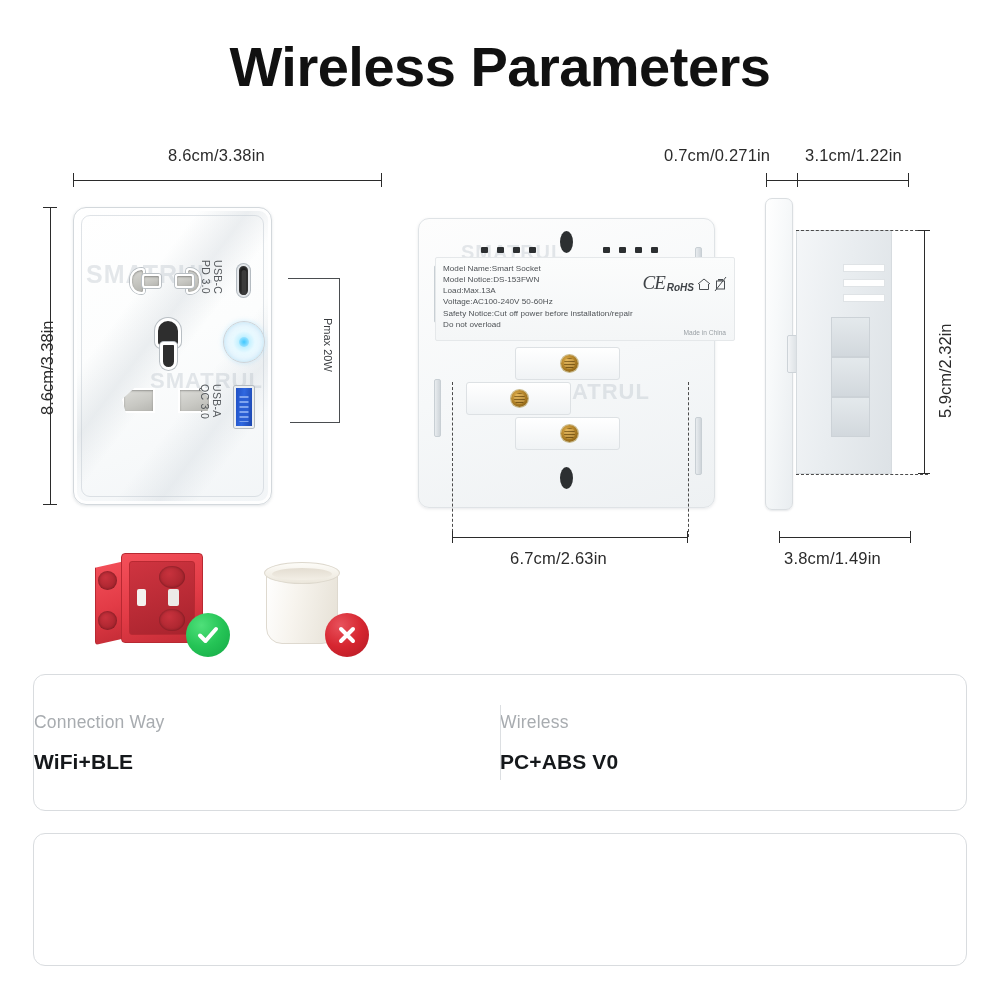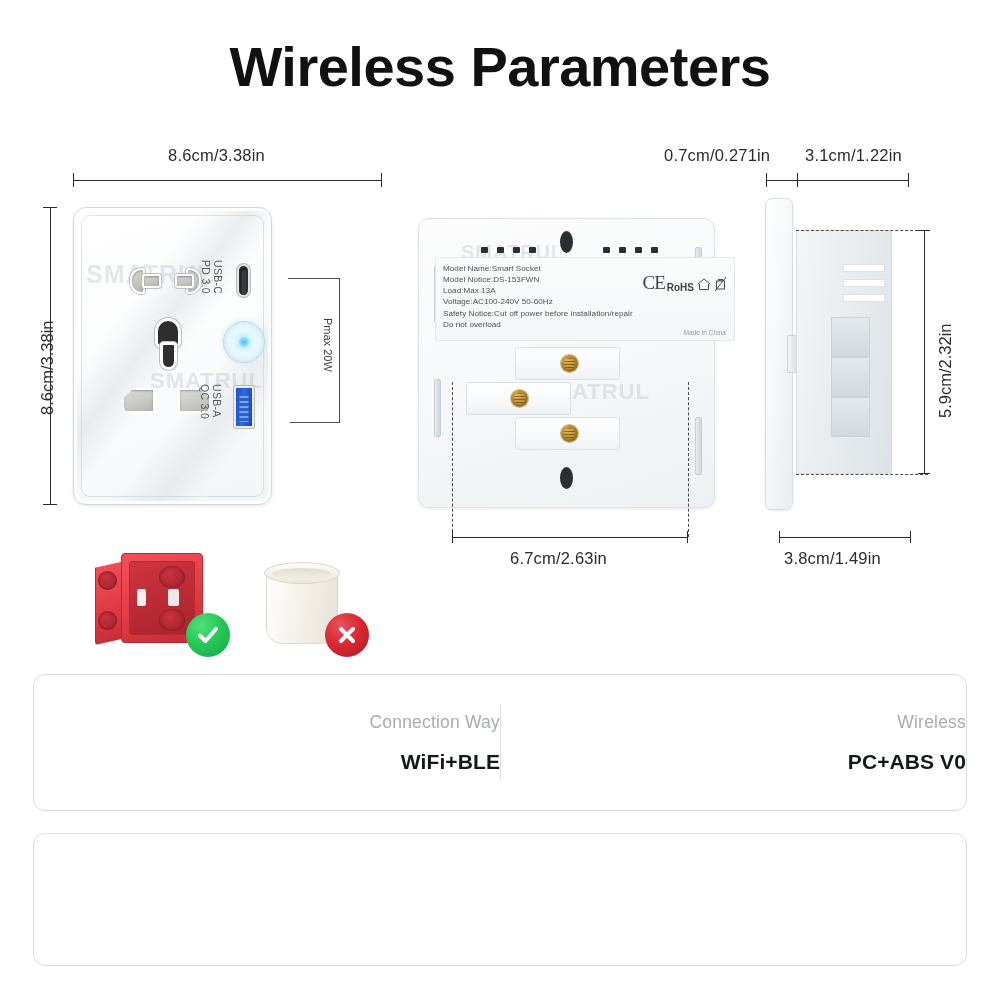--- a/index.html
+++ b/index.html
@@ -144,21 +144,21 @@
     border: 1px solid #e5e8ea;
     border-radius: 2px;
     padding: 5px 7px;
   }
   .back-label-line {
     font-size: 8.1px; color: #4d5155; line-height: 1.38;
     white-space: nowrap; letter-spacing: 0.05px;
   }
   #cert-block {
     position: absolute; right: 7px; top: 14px;
-    display: flex; align-items: flex-end; gap: 2px;
+    display: flex; align-items: flex-end; gap: 2px; font-style: italic;
   }
   #made-in { position: absolute; right: 8px; bottom: 4px; font-size: 6.6px; color: #9aa0a5; }
   .vent-dot {
     position: absolute; width: 7px; height: 6px; background: #2c2f31; border-radius: 1px;
   }
   .screw {
     position: absolute; width: 17px; height: 17px; border-radius: 50%;
     background: radial-gradient(circle at 35% 30%, #d9a847 0%, #a87a22 55%, #7d580f 100%);
     box-shadow: 0 0 0 1px #c7b888;
   }
@@ -256,21 +256,21 @@
   
   .spec-card {
     position: absolute; left: 33px; width: 934px;
     border: 1.5px solid #d9dcdf; border-radius: 12px;
     display: flex; align-items: stretch;
   }
   #spec-card-1 { top: 674px; height: 137px; }
   #spec-card-2 { top: 833px; height: 133px; }
   .spec-cell {
     flex: 1; display: flex; flex-direction: column;
-    align-items: flex-end; justify-content: center; gap: 17px;
+    align-items: flex-start; justify-content: center; gap: 17px;
     position: relative;
   }
   .spec-cell + .spec-cell::before {
     content: ""; position: absolute; left: 0; top: 22%; height: 56%;
     width: 1px; background: #dcdfe2;
   }
   .spec-label { font-size: 17.5px; color: #a8acb0; letter-spacing: 0.2px; }
   .spec-value { font-size: 21px; font-weight: bold; color: #15181b; letter-spacing: 0.1px; }
 </style>
 </head>

